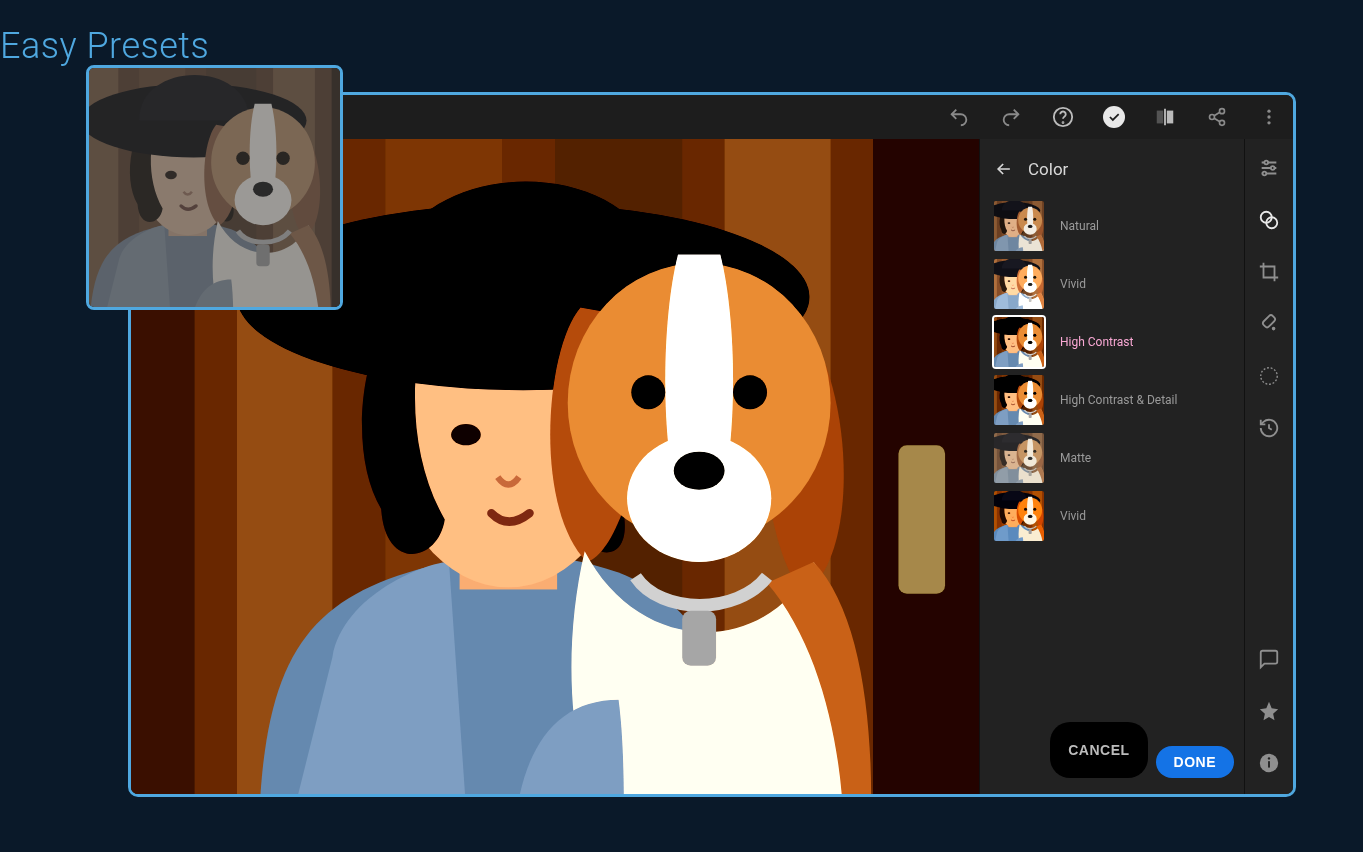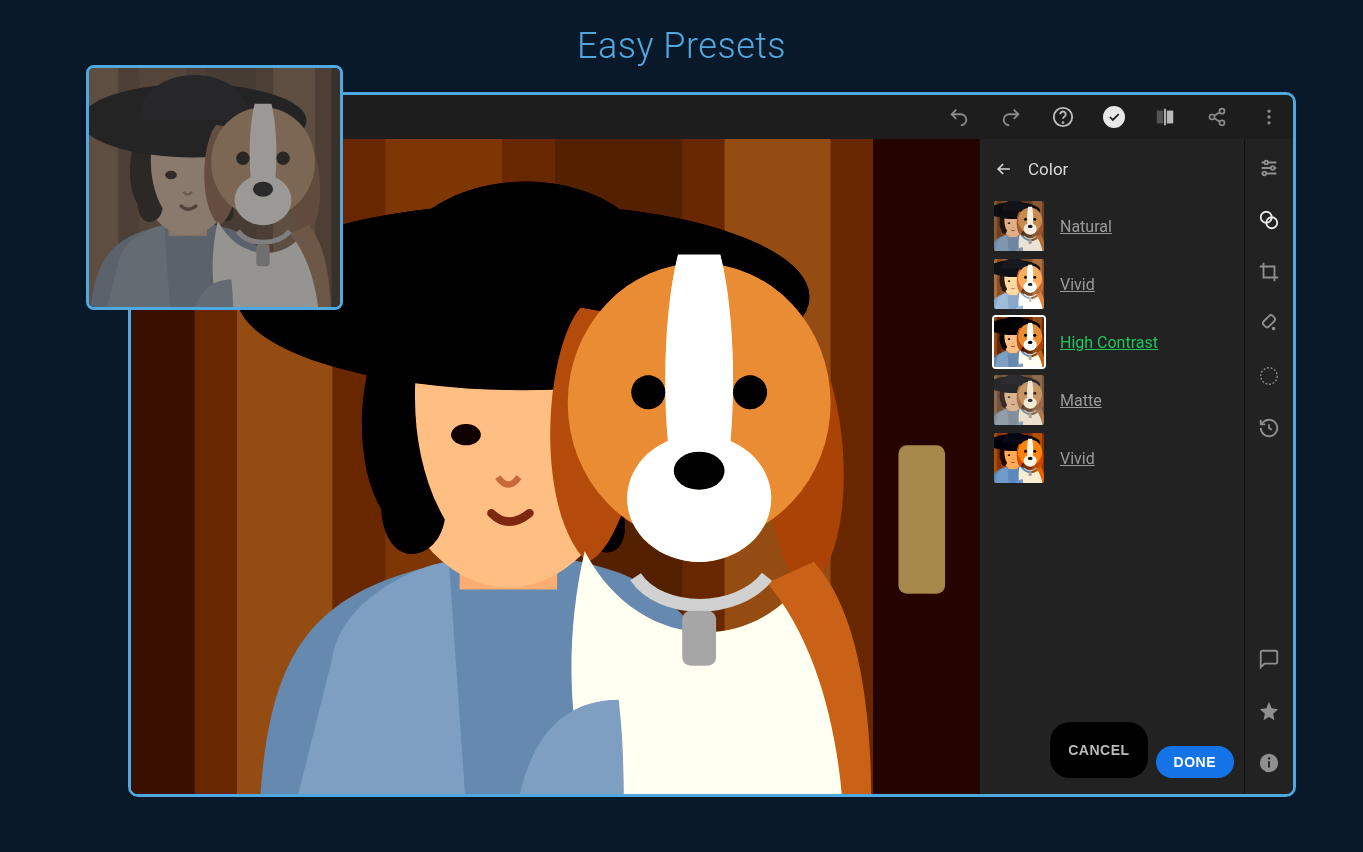--- a/index.html
+++ b/index.html
@@ -5,21 +5,20 @@
   * { box-sizing: border-box; margin: 0; padding: 0; }
   body {
     width: 1363px;
     height: 852px;
     background: #0a1929;
     font-family: -apple-system, BlinkMacSystemFont, "Segoe UI", Roboto, sans-serif;
     overflow: hidden;
     position: relative;
   }
   .page-title {
-    text-align: center;
     color: #4fa8e0;
     font-size: 36px;
     font-weight: 300;
     padding-top: 25px;
     padding-bottom: 10px;
     letter-spacing: 0.5px;
   }
   .app-frame {
     position: absolute;
     left: 128px;
@@ -111,25 +110,24 @@
     flex-shrink: 0;
     border-radius: 2px;
     overflow: hidden;
   }
   .preset-item.selected .preset-thumb {
     outline: 2px solid #ffffff;
     outline-offset: 0px;
   }
   .preset-label {
     color: #9a9a9a;
-    font-size: 16px;
-    text-decoration: underline;
+    font-size: 12px;
   }
   .preset-item.selected .preset-label {
-    color: #22c55e;
+    color: #f9a8d4;
   }
   .panel-footer {
     display: flex;
     justify-content: flex-end;
     gap: 8px;
     padding: 12px 10px 16px;
   }
   .btn {
     padding: 8px 18px;
     border-radius: 20px;
@@ -324,20 +322,26 @@
                 <use href="#photo-scene"></use>
               </svg></div>
             <span class="preset-label">Vivid</span>
           </div>
           <div class="preset-item selected contrast">
             <div class="preset-thumb"><svg class="photo-art" viewBox="80 80 260 260" preserveAspectRatio="xMidYMid slice">
                 <use href="#photo-scene"></use>
               </svg></div>
             <span class="preset-label">High Contrast</span>
           </div>
+          <div class="preset-item contrast">
+            <div class="preset-thumb"><svg class="photo-art" viewBox="80 80 260 260" preserveAspectRatio="xMidYMid slice">
+                <use href="#photo-scene"></use>
+              </svg></div>
+            <span class="preset-label">High Contrast &amp; Detail</span>
+          </div>
           <div class="preset-item matte">
             <div class="preset-thumb"><svg class="photo-art" viewBox="80 80 260 260" preserveAspectRatio="xMidYMid slice">
                 <use href="#photo-scene"></use>
               </svg></div>
             <span class="preset-label">Matte</span>
           </div>
           <div class="preset-item vivid">
             <div class="preset-thumb"><svg class="photo-art" viewBox="80 80 260 260" preserveAspectRatio="xMidYMid slice">
                 <use href="#photo-scene"></use>
               </svg></div>

